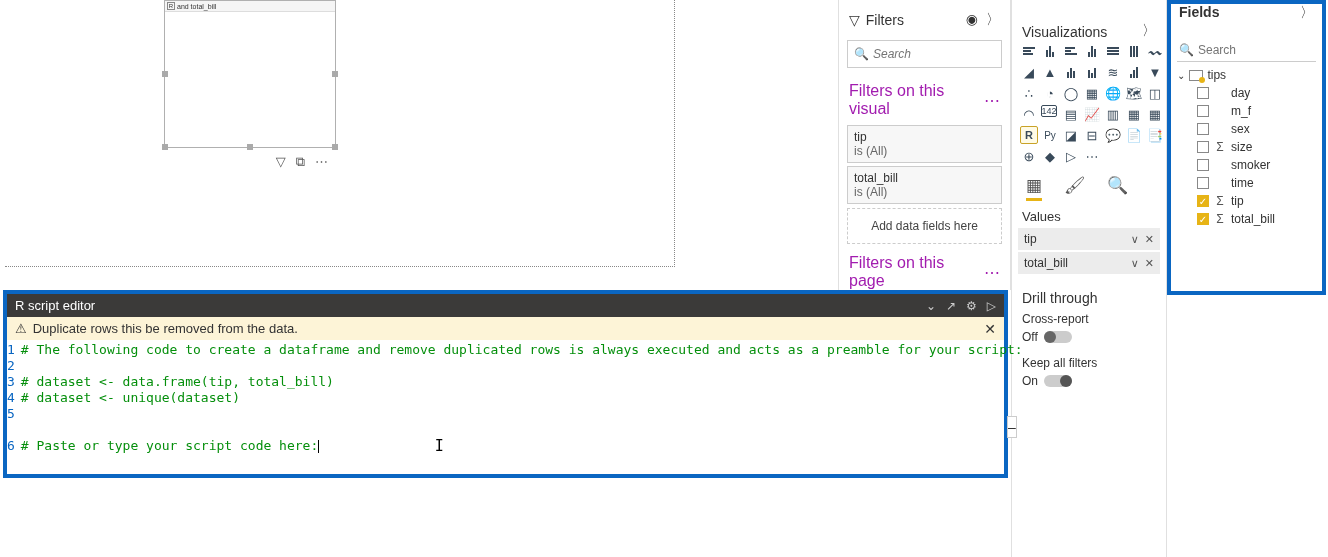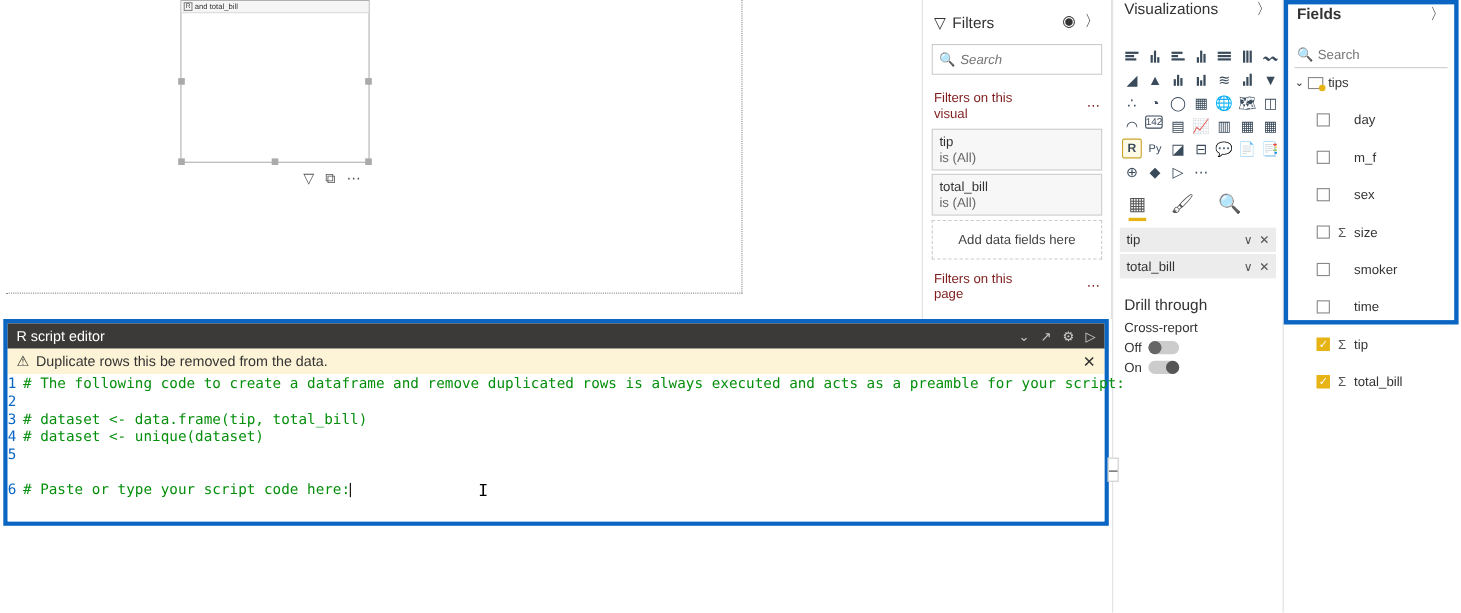--- a/index.html
+++ b/index.html
@@ -30,29 +30,29 @@
 .r-cursor{ display:inline-block; width:1px; height:13px; background:#000; vertical-align:middle; }
 .text-cursor-caret{ position:absolute; left:418px; top:98px; font-size:15px; color:#000; }
 .editor-collapse{ position:absolute; right:-13px; top:122px; width:10px; height:22px; border:1px solid #ccc; background:#fff; font-size:14px; line-height:20px; text-align:center; cursor:pointer; }
 
 
 .filters-pane{ position:absolute; left:838px; top:0; width:173px; height:290px; border-left:1px solid #e0e0e0; border-right:1px solid #e0e0e0; }
 .pane-hdr{ height:40px; display:flex; align-items:center; padding:0 10px; font-size:14px; }
 .pane-hdr .hdr-icons{ margin-left:auto; display:flex; gap:8px; }
 .search-box{ margin:0 8px 8px; border:1px solid #ccc; height:28px; display:flex; align-items:center; padding:0 6px; background:#fff; }
 .search-box input{ border:none; outline:none; flex:1; font-size:12px; font-style:italic; color:#777; background:transparent; }
-.section-lbl{ padding:6px 10px 4px; font-size:12px; color:#7f1d1d; display:flex; align-items:center;gap:38px; }
+.section-lbl{ padding:6px 10px 4px; font-size:16px; color:#a21caf; display:flex; align-items:center;gap:38px; }
 .section-lbl .dots{ margin-left:auto; }
 .filter-card{ margin:3px 8px; border:1px solid #ccc; background:#f7f7f7; padding:4px 6px; font-size:12px; }
 .filter-card .fc-line2{ color:#666; }
 .add-fields{ margin:4px 8px; border:1px dashed #ccc; height:36px; display:flex; align-items:center; justify-content:center; font-size:12px; color:#444; background:#fff; }
 
 
 .viz-pane{ position:absolute; left:1011px; top:0; width:156px; height:557px; border-left:1px solid #e0e0e0; border-right:1px solid #e0e0e0; }
-.viz-hdr{ height:40px; display:flex; align-items:flex-start; padding:0 10px; font-size:14px;gap:32px; }
+.viz-hdr{ height:40px; display:flex; align-items:flex-end; padding:0 10px; font-size:14px;gap:32px; }
 .viz-hdr .chev{ margin-left:auto; }
 .viz-grid{ padding:2px 8px; display:grid; grid-template-columns:repeat(7,18px); gap:3px 3px; }
 .viz-ico{ width:18px; height:18px; display:flex; align-items:center; justify-content:center; font-size:13px; color:#394a5a; cursor:pointer; border-radius:2px; }
 .viz-ico.sel{ border:1px solid #c9a227; background:#fffbe6; }
 .vbar{ display:flex; flex-direction:column; gap:1px; align-items:flex-start;} .vbar i{display:block; height:2px; background:#394a5a;} 
 .vcol{ display:flex; gap:1px; align-items:flex-end; height:12px;} .vcol i{ display:block; width:2px; background:#394a5a;}
 .viz-tabs{ display:flex; gap:22px; padding:8px 14px 4px; }
 .viz-tab{ font-size:17px; color:#555; cursor:pointer; }
 .viz-tab.sel{ border-bottom:3px solid #e7b416; padding-bottom:2px; }
 .viz-section{ padding:4px 10px 2px; font-size:13px; color:#333; }
@@ -69,21 +69,21 @@
 
 .fields-pane{ position:absolute; left:1167px; top:0; width:159px; height:295px; border:4px solid #0a66c2; background:#fff; }
 .fields-hdr{ height:34px; display:flex; align-items:flex-start; padding:0 8px; font-size:14px; font-weight:600; }
 .fields-hdr .chev{ margin-left:auto; font-weight:normal;}
 .fields-search{ margin:0 6px 4px; border-bottom:1px solid #ccc; height:24px; display:flex; align-items:center; padding:0 2px;}
 .fields-search input{ border:none; outline:none; flex:1; font-size:12px; color:#777; background:transparent;}
 .table-row{ display:flex; align-items:center; padding:2px 6px; font-size:12px; gap:4px;}
 .table-row .caret{ font-size:10px;}
 .table-row .tbl-ico{ width:14px; height:11px; border:1px solid #888; position:relative;}
 .table-row .tbl-ico .dot{ position:absolute; right:-3px; bottom:-3px; width:6px; height:6px; border-radius:50%; background:#e7b416;}
-.field-row{ display:flex; align-items:center; padding:2px 4px 2px 26px; font-size:12px; gap:6px;margin-top:16px;}
+.field-row{ display:flex; align-items:center; padding:2px 4px 2px 26px; font-size:12px; gap:6px;}
 .field-row .cb{ width:12px; height:12px; border:1px solid #888; background:#fff; display:inline-flex; align-items:center; justify-content:center; font-size:10px;}
 .field-row .cb.checked{ background:#e7b416; border-color:#e7b416; color:#fff;}
 .field-row .sigma{ font-size:12px; color:#555; width:10px; text-align:center;}
 </style>
 </head>
 <body>
 
 <div class="canvas">
   <div class="canvas-dots"></div>
   <div class="visual-box">
@@ -236,39 +236,43 @@
     <span class="viz-ico">⊕</span>
     <span class="viz-ico">◆</span>
     <span class="viz-ico">▷</span>
     <span class="viz-ico">⋯</span>
   </div>
   <div class="viz-tabs">
     <span class="viz-tab sel">▦</span>
     <span class="viz-tab">🖌</span>
     <span class="viz-tab">🔍</span>
   </div>
+  <div class="viz-section">Values</div>
   <div class="field-well">
     <span>tip</span>
     <span class="fw-chev">∨</span>
     <span class="fw-x">✕</span>
   </div>
   <div class="field-well">
     <span>total_bill</span>
     <span class="fw-chev">∨</span>
     <span class="fw-x">✕</span>
   </div>
   <div class="drill-hdr">Drill through</div>
   <div class="switch-row">
     <span>Cross-report</span>
   </div>
   <div class="switch-row">
     <span>Off</span>
     <span class="switch off">
         <span class="knob"></span>
       </span>
+  </div>
+  <div class="switch-row" style="padding-top:10px;">
+    <span>Keep all filters</span>
   </div>
   <div class="switch-row">
     <span>On</span>
     <span class="switch on">
         <span class="knob"></span>
       </span>
   </div>
 </div>
 
 <div class="fields-pane">

